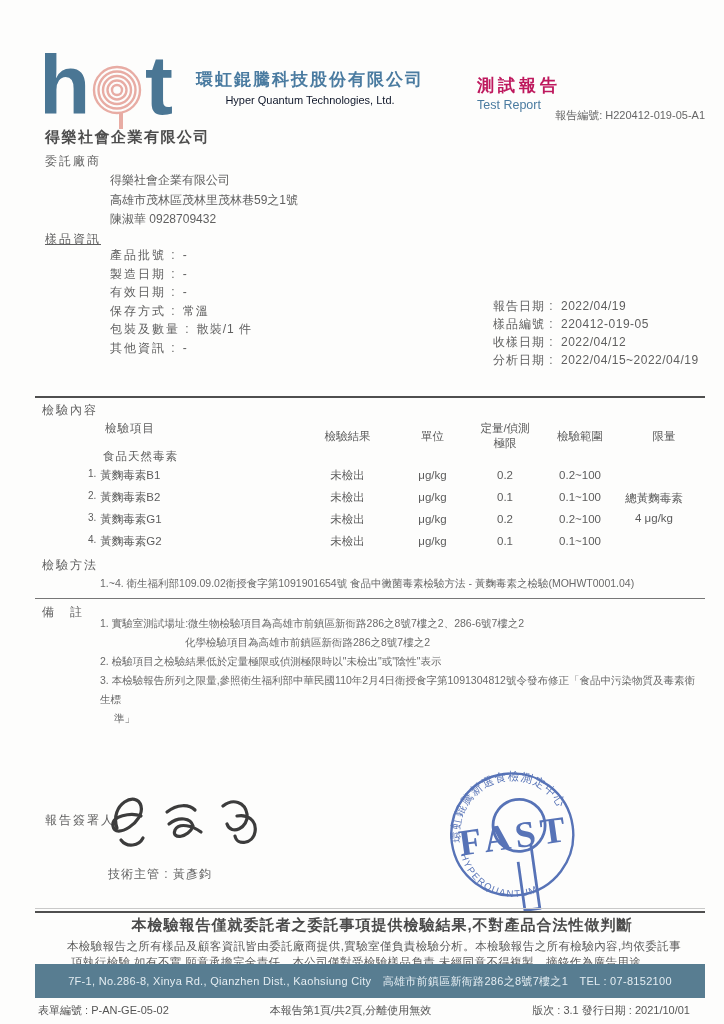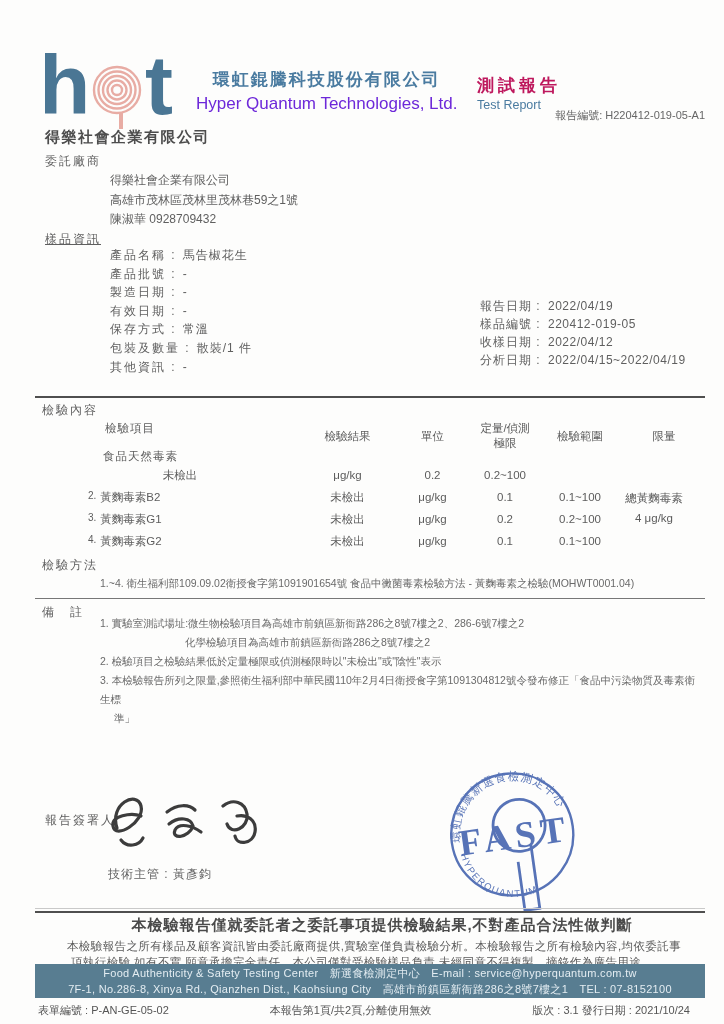--- a/index.html
+++ b/index.html
@@ -1,33 +1,33 @@
 <!DOCTYPE html>
 <html><head>
 <meta charset="utf-8">
 <style>
   html,body{margin:0;padding:0;background:#e8e8e8;font-family:"Liberation Sans",sans-serif;}
   .page{position:relative;width:724px;height:1024px;background:#fdfdfc;margin:0 auto;overflow:hidden;color:#5a5a5a;}
   .abs{position:absolute;}
   .preline{white-space:pre-line;}
   
   .co-zh{font-size:17px;letter-spacing:2px;font-weight:bold;color:#4a7ba0;}
-  .co-en{font-size:17px;color:#6d28d9;margin-top:3px;}
+  .co-en{font-size:11px;color:#0f172a;margin-top:3px;}
   .rpt-zh{font-size:17px;font-weight:bold;letter-spacing:4px;color:#be185d;}
   .rpt-en{font-size:12.5px;color:#4a7ba0;margin-top:1px;}
   .rpt-no{font-size:11px;color:#666;}
   
   .client-name{font-size:15px;font-weight:bold;color:#4d4d4d;letter-spacing:1.5px;}
   .sec-label{font-size:12px;color:#5f5f5f;letter-spacing:2px;}
   .line12{font-size:12px;color:#5f5f5f;line-height:19.5px;}
   .kv{font-size:12px;color:#5f5f5f;line-height:18.6px;}
   .kv .k{letter-spacing:2px;}
   .kv .v{margin-left:6px;letter-spacing:1px;}
   .meta-row{display:flex;font-size:12px;color:#5f5f5f;line-height:18px;}
-  .meta-row .k{width:68px;letter-spacing:1px;}
+  .meta-row .k{width:68px;letter-spacing:1px;margin-left:13px;}
   .meta-row .v{letter-spacing:0.5px;}
   
   .rule-dark{border-top:2px solid #4f4f4f;height:0;width:670px;}
   .rule-mid{border-top:1.5px solid #777;height:0;width:670px;}
   .rule-thin{border-top:1px solid #c9c9c9;height:0;width:670px;}
   
   .tgrid{display:grid;grid-template-columns:240px 95px 75px 70px 80px 88px;width:648px;font-size:11.5px;color:#5c5c5c;}
   .tgrid .c{text-align:center;align-self:center;}
   .tgrid .l{text-align:left;}
   .hdr-item{padding-left:45px;letter-spacing:1px;}
@@ -86,21 +86,20 @@
   <div class="abs client-name" style="left:45px;top:128px;">得樂社會企業有限公司</div>
   <div class="abs sec-label" style="left:45px;top:153px;">委託廠商</div>
   <div class="abs" style="left:110px;top:171px;">
     <div class="line12">得樂社會企業有限公司</div>
     <div class="line12">高雄市茂林區茂林里茂林巷59之1號</div>
     <div class="line12">陳淑華 0928709432</div>
   </div>
 
   <div class="abs sec-label" style="left:45px;top:231px;text-decoration:underline;">樣品資訊</div>
   <div class="abs" style="left:110px;top:246px;">
-    <div class="kv"><span class="k">產品名稱 :</span><span class="v">馬告椒花生</span></div>
     <div class="kv"><span class="k">產品批號 :</span><span class="v">-</span></div>
     <div class="kv"><span class="k">製造日期 :</span><span class="v">-</span></div>
     <div class="kv"><span class="k">有效日期 :</span><span class="v">-</span></div>
     <div class="kv"><span class="k">保存方式 :</span><span class="v">常溫</span></div>
     <div class="kv"><span class="k">包裝及數量 :</span><span class="v">散裝/1 件</span></div>
     <div class="kv"><span class="k">其他資訊 :</span><span class="v">-</span></div>
   </div>
   <div class="abs" style="left:480px;top:297px;">
     <div class="meta-row">
         <span class="k">報告日期 :</span>
@@ -130,20 +129,21 @@
     <div class="c preline">定量/偵測
 極限</div>
     <div class="c">檢驗範圍</div>
     <div class="c">限量</div>
   </div>
 
   <div class="abs" style="left:103px;top:449px;font-size:11.5px;color:#5c5c5c;letter-spacing:1px;">食品天然毒素</div>
 
   <div class="abs" style="left:60px;top:464px;">
     <div class="tgrid row">
+      <div class="l item"><span class="no">1.</span><span>黃麴毒素B1</span></div>
       <div class="c">未檢出</div>
       <div class="c">μg/kg</div>
       <div class="c">0.2</div>
       <div class="c">0.2~100</div>
       <div class="c"></div>
     </div>
     <div class="tgrid row">
       <div class="l item"><span class="no">2.</span><span>黃麴毒素B2</span></div>
       <div class="c">未檢出</div>
       <div class="c">μg/kg</div>
@@ -218,23 +218,22 @@
     </svg>
   </div>
 
   <div class="abs rule-thin" style="left:35px;top:908px;"></div>
   <div class="abs rule-dark" style="left:35px;top:911px;"></div>
   <div class="abs disc-head" style="left:0;top:916px;margin-left:20px;">本檢驗報告僅就委託者之委託事項提供檢驗結果,不對產品合法性做判斷</div>
   <div class="abs disc-body" style="left:48px;top:938px;">本檢驗報告之所有樣品及顧客資訊皆由委託廠商提供,實驗室僅負責檢驗分析。本檢驗報告之所有檢驗內容,均依委託事</div>
   <div class="abs disc-body" style="left:36px;top:954px;">項執行檢驗,如有不實,願意承擔完全責任。本公司僅對受檢驗樣品負責,未經同意不得複製、摘錄作為廣告用途。</div>
 
   <div class="abs bluebar" style="left:35px;top:964px;">
-    <div>Food Authenticity &amp; Safety Testing Center　新選食檢測定中心　E-mail : service@hyperquantum.com.tw</div>
     <div>7F-1, No.286-8, Xinya Rd., Qianzhen Dist., Kaohsiung City　高雄市前鎮區新衙路286之8號7樓之1　TEL : 07-8152100</div>
   </div>
 
   <div class="abs foot-row" style="left:38px;top:1003px;">
     <span>表單編號 : P-AN-GE-05-02</span>
     <span>本報告第1頁/共2頁,分離使用無效</span>
-    <span>版次 : 3.1 發行日期 : 2021/10/24</span>
+    <span>版次 : 3.1 發行日期 : 2021/10/01</span>
   </div>
 
 </div>
 
 </body></html>

